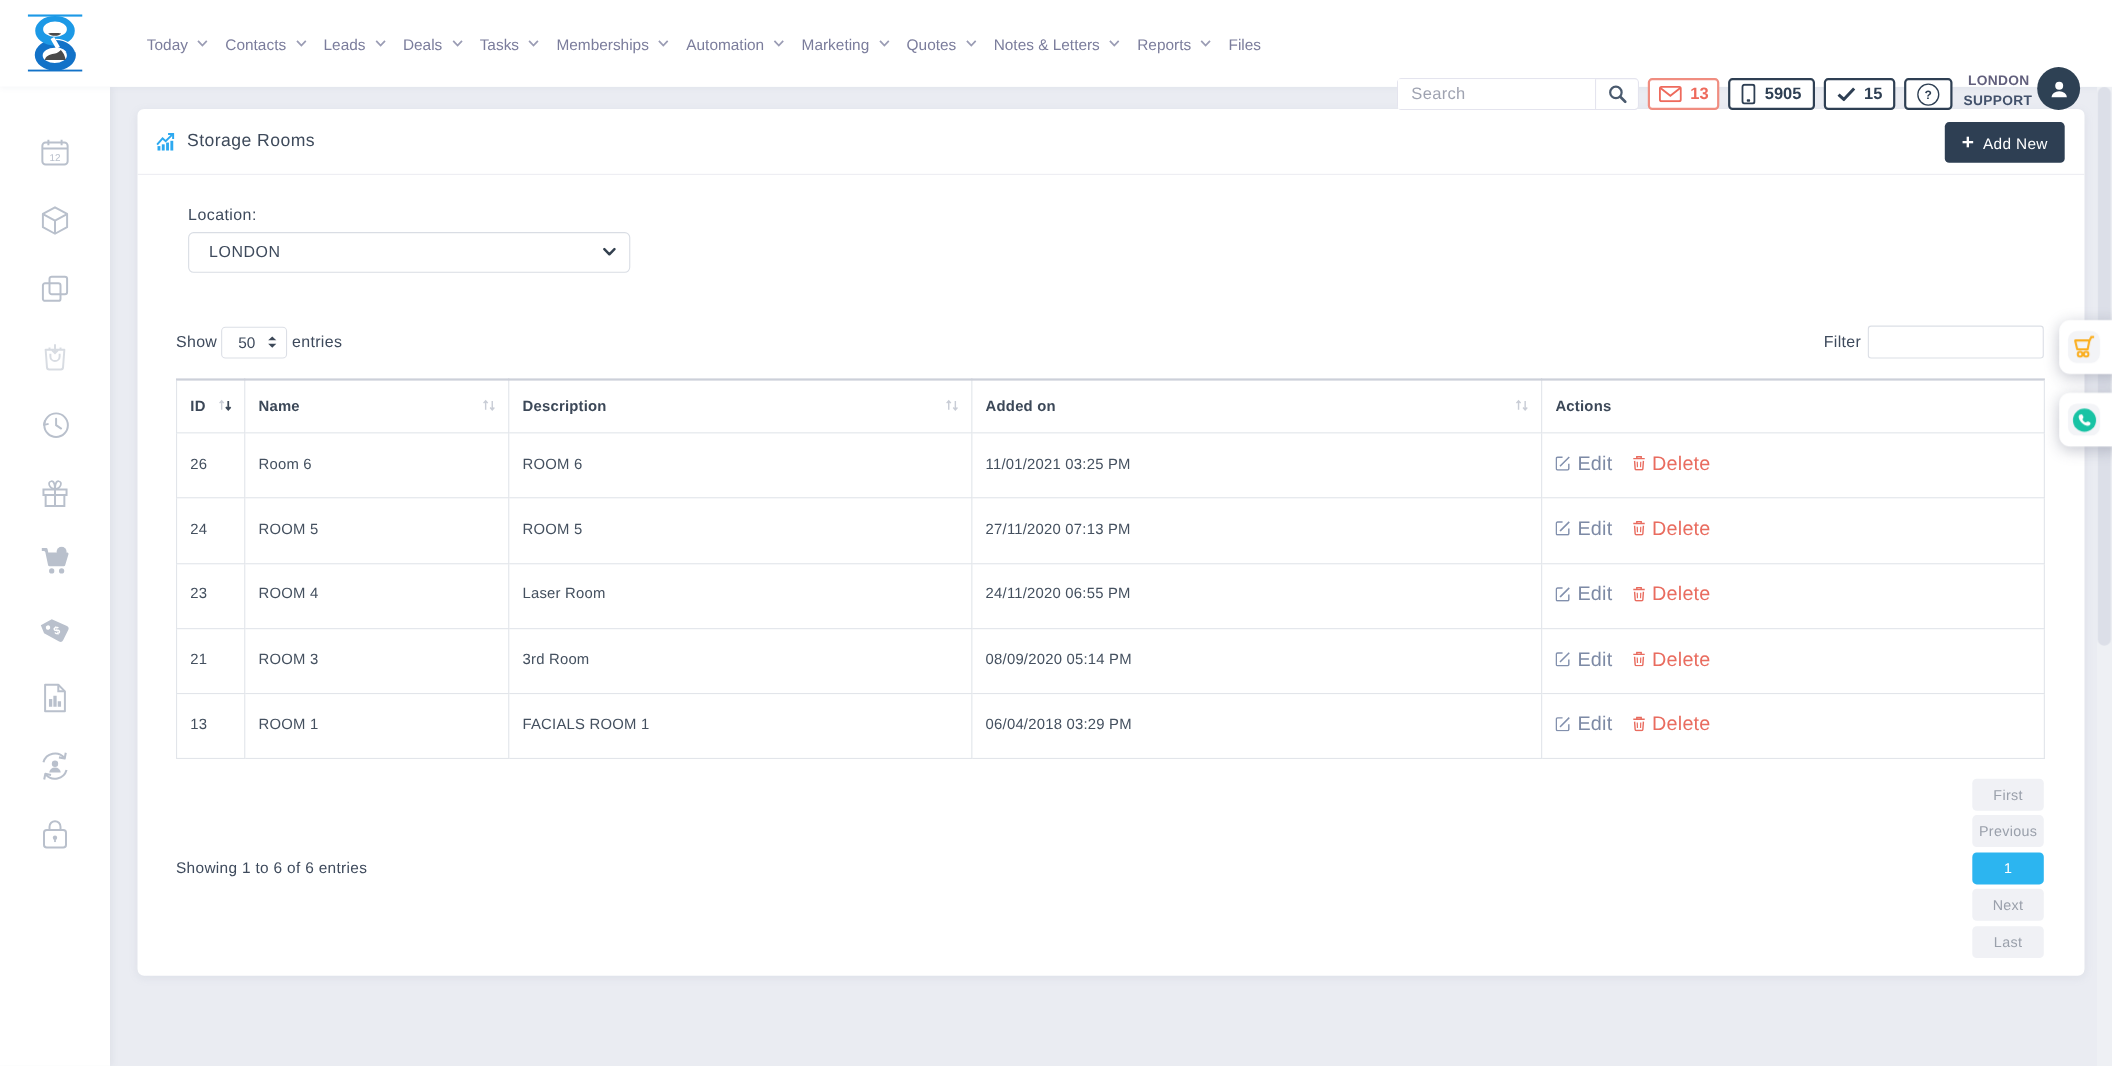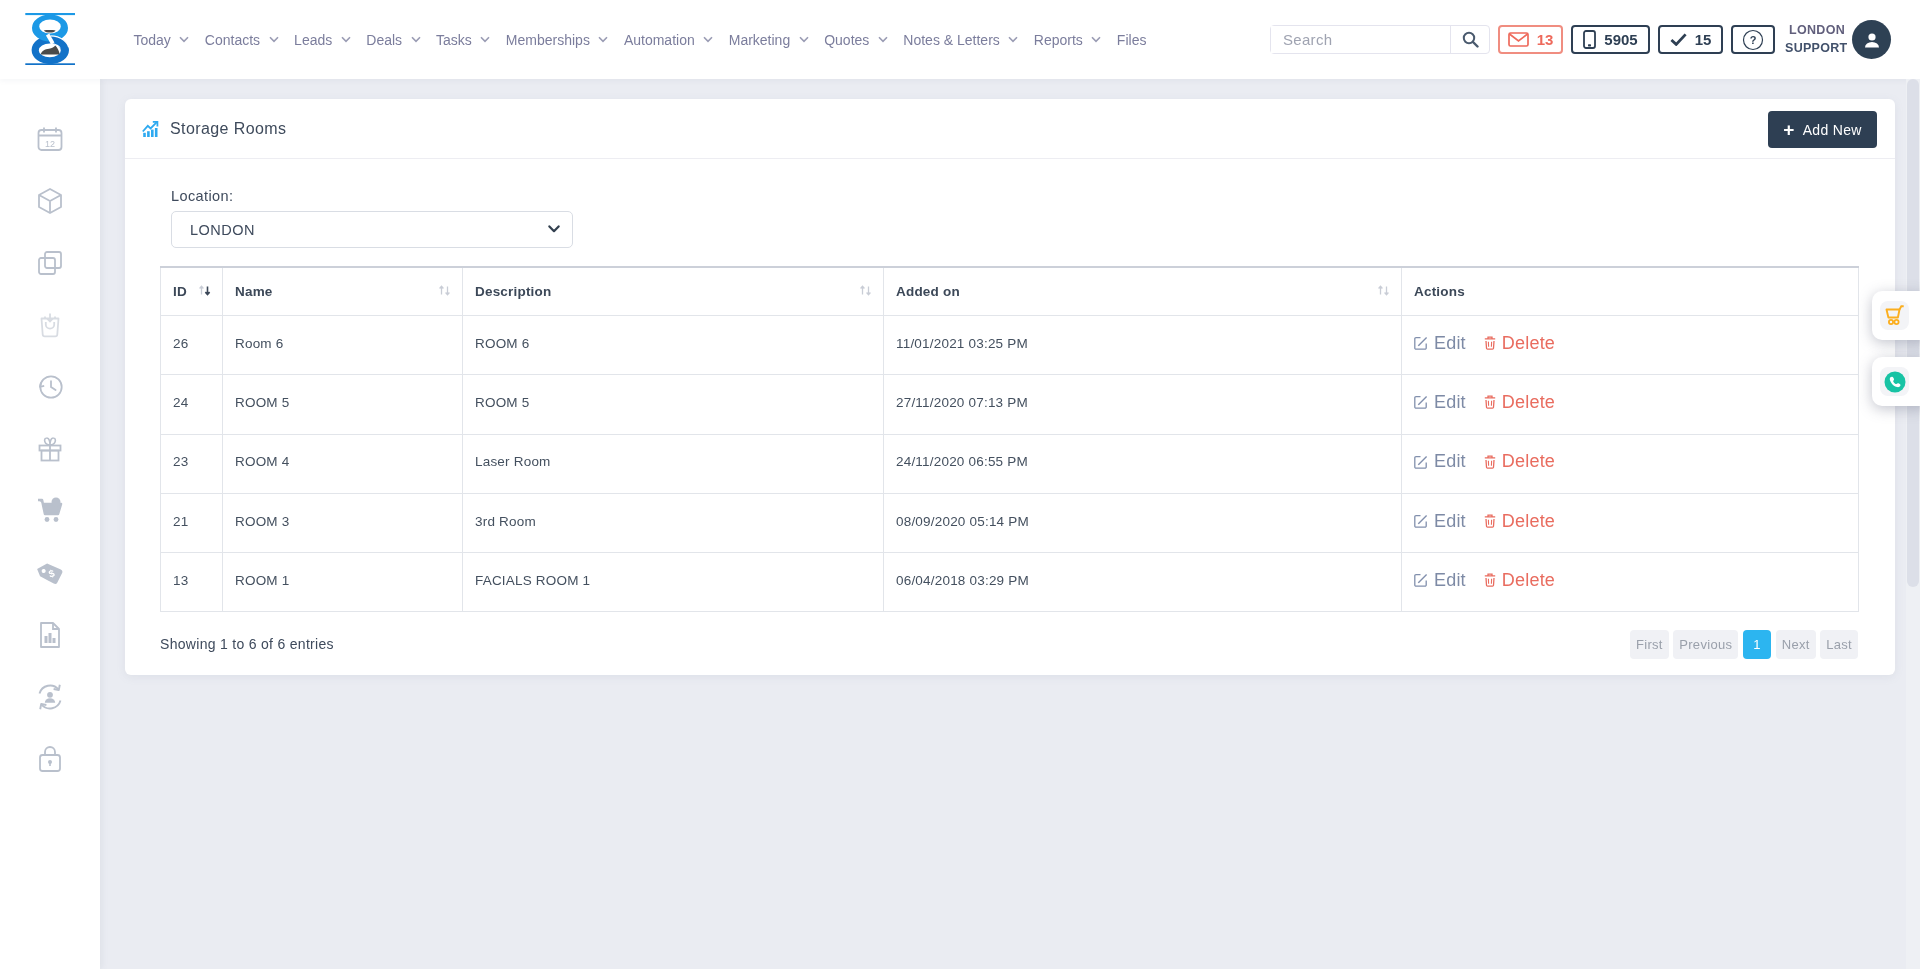--- a/index.html
+++ b/index.html
@@ -7,21 +7,21 @@
 body { font-family:"Liberation Sans", sans-serif; background:#eaecf2; color:#44505f; }
 
 
 .topbar { position:fixed; top:0; left:0; width:1920px; height:79px; background:#fff; z-index:50;
   box-shadow:0 2px 5px rgba(120,130,150,0.07); }
 .logo { position:absolute; left:25px; top:13px; }
 .nav { position:absolute; left:133.5px; top:0; height:79px; display:flex; align-items:center; }
 .nav .item { display:flex; align-items:center; color:#7b7d9c; font-size:14px; margin-right:15.5px; }
 .nav .item svg { margin-left:8.5px; }
 
-.nav-right { position:absolute; right:0; top:0; height:79px; display:flex; align-items:center; }
+.nav-right { position:absolute; right:0; top:0; height:100px; display:flex; align-items:flex-end; }
 .search { display:flex; align-items:stretch; width:220px; height:29px; border:1px solid #e4e4ee; border-radius:4px; background:#fff; margin-right:8px; }
 .search input { flex:1; min-width:0; border:0; outline:none; padding:0 12px; font-size:15px; color:#555; font-family:inherit; letter-spacing:0.3px; }
 .search input::placeholder { color:#9fa3b1; }
 .search .mag { width:39px; border-left:1px solid #e4e4ee; display:flex; align-items:center; justify-content:center; }
 .badge { height:29px; border:2px solid #2e3f53; border-radius:4px; display:flex; align-items:center; justify-content:center; gap:8px;
   color:#2e3f53; font-size:15px; font-weight:bold; margin-right:8px; background:#fff; }
 .badge.red { border-color:#f08d80; color:#ee6a5c; }
 .who { text-align:right; width:60px; font-size:12.5px; font-weight:bold; color:#615f7c; line-height:17.5px; letter-spacing:0.3px; margin:0 7px 0 2px; }
 .who .l2 { color:#42516b; }
 .avatar { width:39px; height:39px; border-radius:50%; background:#2e4154; display:flex; align-items:center; justify-content:center; margin-right:29px; }
@@ -68,21 +68,21 @@
 .c-name { width:240px; }
 .c-desc { width:421px; }
 .c-add { width:518px; }
 .c-act { width:457px; }
 .act a { text-decoration:none; font-size:18px; display:inline-flex; align-items:center; gap:6px; }
 .act .edit { color:#7d8aa5; margin-right:18px; }
 .act .del { color:#e96c5f; }
 
 .tfoot { margin:17.5px 37px 0 35px; display:flex; align-items:center; justify-content:space-between; padding-bottom:16px; }
 .tfoot .info { font-size:14px; color:#3e4a5c; letter-spacing:0.3px; }
-.pager { display:flex; gap:4.5px; }
+.pager { display:flex; gap:4.5px;flex-direction:column; }
 .pager a { display:flex; align-items:center; justify-content:center; height:29px; padding:0 6px; background:#f0f1f5;
   color:#9aa0ab; font-size:13px; border-radius:4px; letter-spacing:0.3px; }
 .pager a.on { background:#2cb5f0; color:#fff; padding:0 10.5px; }
 
 
 .fbtn { position:fixed; right:-10px; width:58px; height:49px; background:#fff; border-radius:10px; z-index:60;
   box-shadow:0 3px 14px rgba(120,125,145,0.45); display:flex; align-items:center; }
 .fbtn .inner { width:29px; height:29px; margin-left:8px; background:#f3f4f7; border-radius:8px; display:flex; align-items:center; justify-content:center; }
 .fbtn.cart { top:291px; }
 .fbtn.phone { top:357px; }
@@ -111,20 +111,36 @@
       </div>
   </div>
   <div class="loc">
     <label>Location:</label>
     <div class="selwrap">
       <select><option>LONDON</option></select>
       <svg class="car" width="12" height="8" viewBox="0 0 12 8">
           <path d="M1.4 1.4 L6 6.2 L10.6 1.4" stroke="#33404f" stroke-width="2.2" fill="none" stroke-linecap="round" stroke-linejoin="round"></path>
         </svg>
     </div>
+  </div>
+  <div class="controls">
+    <div class="lenbox">
+        <span>Show</span>
+      <div class="lensel"><select><option>50</option></select>
+        <svg class="spin" width="9" height="12" viewBox="0 0 9 12">
+            <path d="M0.8 4.4 L4.5 0.8 L8.2 4.4 Z" fill="#3c4858"></path>
+            <path d="M0.8 7.6 L4.5 11.2 L8.2 7.6 Z" fill="#3c4858"></path>
+          </svg>
+      </div>
+      <span>entries</span>
+      </div>
+    <div class="filterbox">
+        <span>Filter</span>
+        <input style="">
+      </div>
   </div>
   <table>
     <tbody>
         <tr>
       <th class="c-id">ID<span class="sort"><svg width="14" height="12" viewBox="0 0 14 12">
                 <path d="M3.5 10 V2 M1.6 4 L3.5 1.8 L5.4 4" stroke="#c9cdd6" stroke-width="1.3" fill="none"></path>
                 <path d="M9.5 2 V9 M7.4 7.6 L9.5 10 L11.6 7.6 L9.5 10 Z" stroke="#3c4858" stroke-width="1.6" fill="#3c4858"></path>
               </svg></span></th>
       <th class="c-name">Name<span class="sort"><svg width="14" height="12" viewBox="0 0 14 12">
                 <path d="M3.5 10 V2 M1.6 4 L3.5 1.8 L5.4 4" stroke="#c9cdd6" stroke-width="1.3" fill="none"></path>

